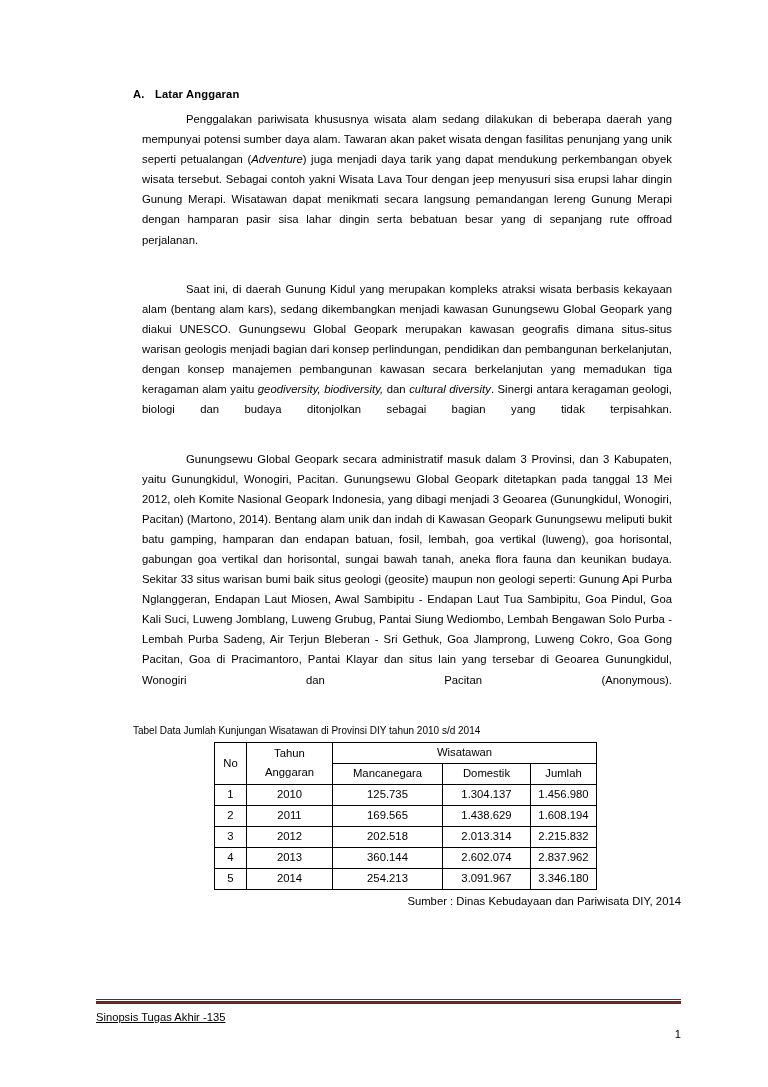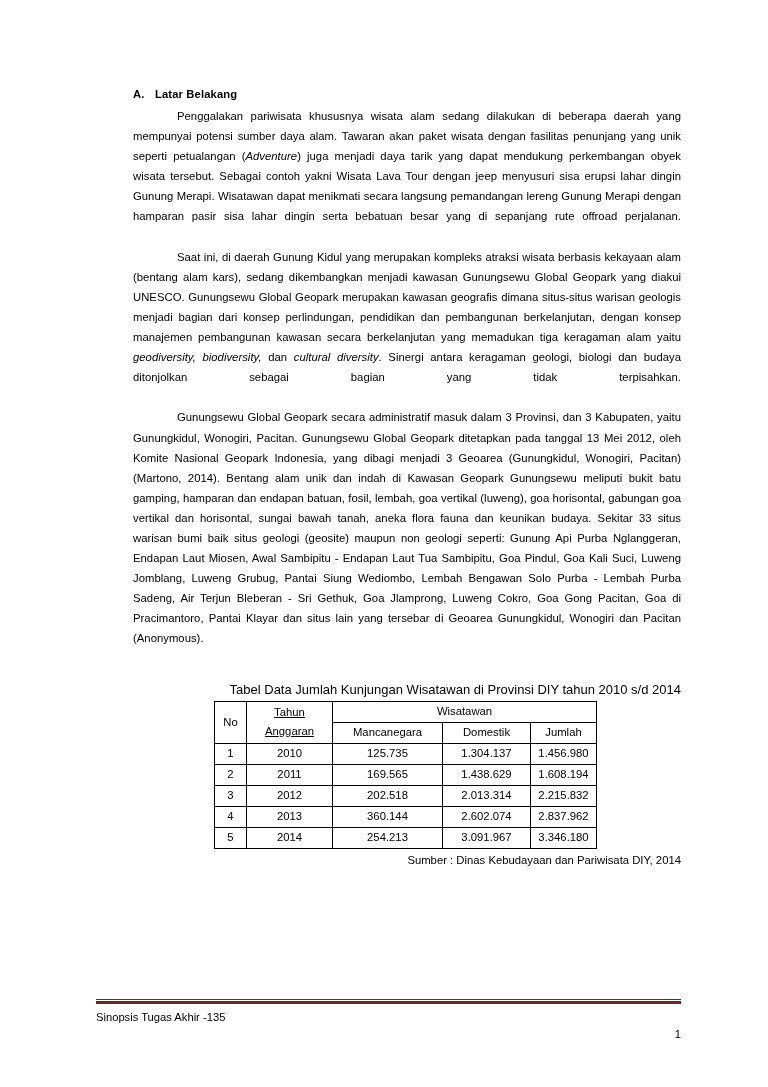--- a/index.html
+++ b/index.html
@@ -49,39 +49,39 @@
   .heading .htext {
     white-space: nowrap;
   }
 
   
   .para {
     font-size: 11.3px;
     line-height: 20.1px;
     text-align: justify;
     text-justify: inter-word;
-    margin: 0;
+    margin: 9px;
     padding-left: 30px;
     text-indent: 44px;
     letter-spacing: 0.02px;
   }
   .para.lastline-full::after {
     content: "";
     display: inline-block;
     width: 100%;
   }
   .para em {
     font-style: italic;
   }
 
   
   .table-caption {
-    font-size: 13px;
+    font-size: 10px;
     line-height: 20.1px;
-    text-align: right;
+    text-align: left;
     margin: 11px 0 0 0;
     padding-left: 30px;
   }
 
   
   .table-wrap {
     padding-left: 30px;
     display: flex;
     justify-content: center;
   }
@@ -107,21 +107,20 @@
   .col-manca { width: 110px; }
   .col-dom   { width: 88px; }
   .col-jum   { width: 66px; }
 
   th.th-no, th.th-tahun {
     height: 41px;
   }
   th.th-tahun span {
     display: block;
     line-height: 19px;
-    text-decoration: underline;
   }
   th.th-wisatawan {
     height: 20px;
     margin-top: 48px;
   }
 
   
   .source {
     font-size: 11.3px;
     line-height: 20.1px;
@@ -129,20 +128,21 @@
     margin: 1px 0 0 0;
     padding-left: 30px;
   }
 
   
   .footer {
     position: absolute;
     left: 96px;
     top: 999px;
     width: 585px;
+    text-decoration: underline;
   }
   .footer-rule-thin {
     height: 1px;
     background: #762D2D;
     width: 100%;
   }
   .footer-rule-gap {
     height: 1px;
     background: #ffffff;
     width: 100%;
@@ -172,21 +172,21 @@
 </style>
 </head>
 <body>
 
 <div class="page">
 
   <div class="content">
 
     <div class="heading">
       <span class="marker">A.</span>
-      <span class="htext">Latar Belakang</span>
+      <span class="htext">Latar Anggaran</span>
     </div>
 
     <p class="para lastline-full"><span>Penggalakan pariwisata khususnya wisata alam sedang dilakukan di beberapa daerah yang mempunyai potensi sumber daya alam. Tawaran akan paket wisata dengan fasilitas penunjang yang unik seperti petualangan (</span><em>Adventure</em><span>) juga menjadi daya tarik yang dapat mendukung perkembangan obyek wisata tersebut. Sebagai contoh yakni Wisata Lava Tour dengan jeep menyusuri sisa erupsi lahar dingin Gunung Merapi. Wisatawan dapat menikmati secara langsung pemandangan lereng Gunung Merapi dengan hamparan pasir sisa lahar dingin serta bebatuan besar yang di sepanjang rute offroad perjalanan.</span></p>
     <p class="para lastline-full"><span>Saat ini, di daerah Gunung Kidul yang merupakan kompleks atraksi wisata berbasis kekayaan alam (bentang alam kars), sedang dikembangkan menjadi kawasan Gunungsewu Global Geopark yang diakui UNESCO. Gunungsewu Global Geopark merupakan kawasan geografis dimana situs-situs warisan geologis menjadi bagian dari konsep perlindungan, pendidikan dan pembangunan berkelanjutan, dengan konsep manajemen pembangunan kawasan secara berkelanjutan yang memadukan tiga keragaman alam yaitu </span><em>geodiversity, biodiversity,</em><span> dan </span><em>cultural diversity</em><span>.  Sinergi antara keragaman geologi, biologi dan budaya ditonjolkan sebagai bagian yang tidak terpisahkan.</span></p>
     <p class="para lastline-full"><span>Gunungsewu Global Geopark secara administratif masuk dalam 3 Provinsi, dan 3 Kabupaten, yaitu Gunungkidul, Wonogiri, Pacitan. Gunungsewu Global Geopark ditetapkan pada tanggal 13 Mei 2012, oleh Komite Nasional Geopark Indonesia, yang dibagi menjadi 3 Geoarea (Gunungkidul, Wonogiri, Pacitan) (Martono, 2014). Bentang alam unik dan indah di Kawasan Geopark Gunungsewu meliputi bukit batu gamping, hamparan dan endapan batuan, fosil, lembah, goa vertikal (luweng), goa horisontal, gabungan goa vertikal dan horisontal, sungai bawah tanah, aneka flora fauna dan keunikan budaya. Sekitar 33 situs warisan bumi baik situs geologi (geosite) maupun non geologi seperti: Gunung Api Purba Nglanggeran, Endapan Laut Miosen, Awal Sambipitu - Endapan Laut Tua Sambipitu, Goa Pindul, Goa Kali Suci, Luweng Jomblang, Luweng Grubug, Pantai Siung Wediombo, Lembah Bengawan Solo Purba - Lembah Purba Sadeng, Air Terjun Bleberan - Sri Gethuk, Goa Jlamprong, Luweng Cokro, Goa Gong Pacitan, Goa di Pracimantoro, Pantai Klayar dan situs lain yang tersebar di Geoarea Gunungkidul, Wonogiri dan Pacitan (Anonymous).</span></p>
 
     <div class="table-caption">Tabel Data Jumlah Kunjungan Wisatawan di Provinsi DIY tahun 2010 s/d 2014</div>
 
     <div class="table-wrap">
       <table class="data-table">

